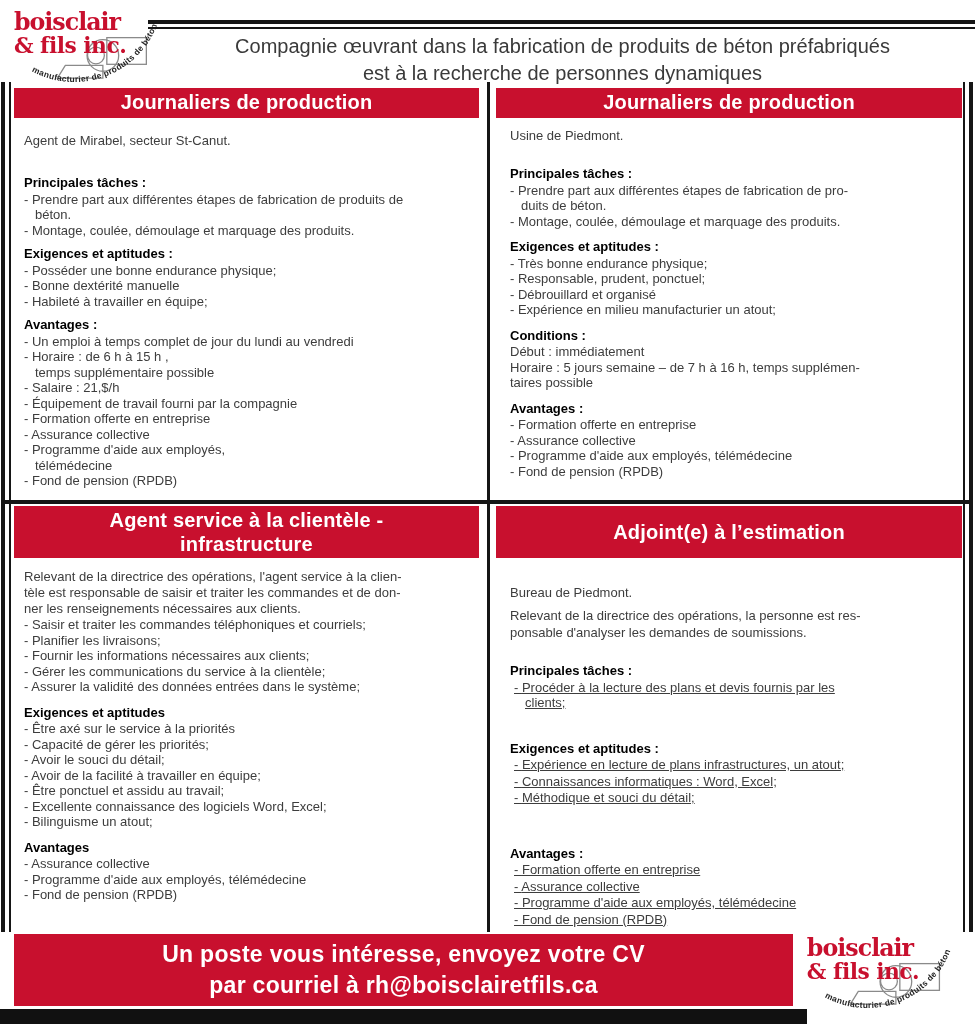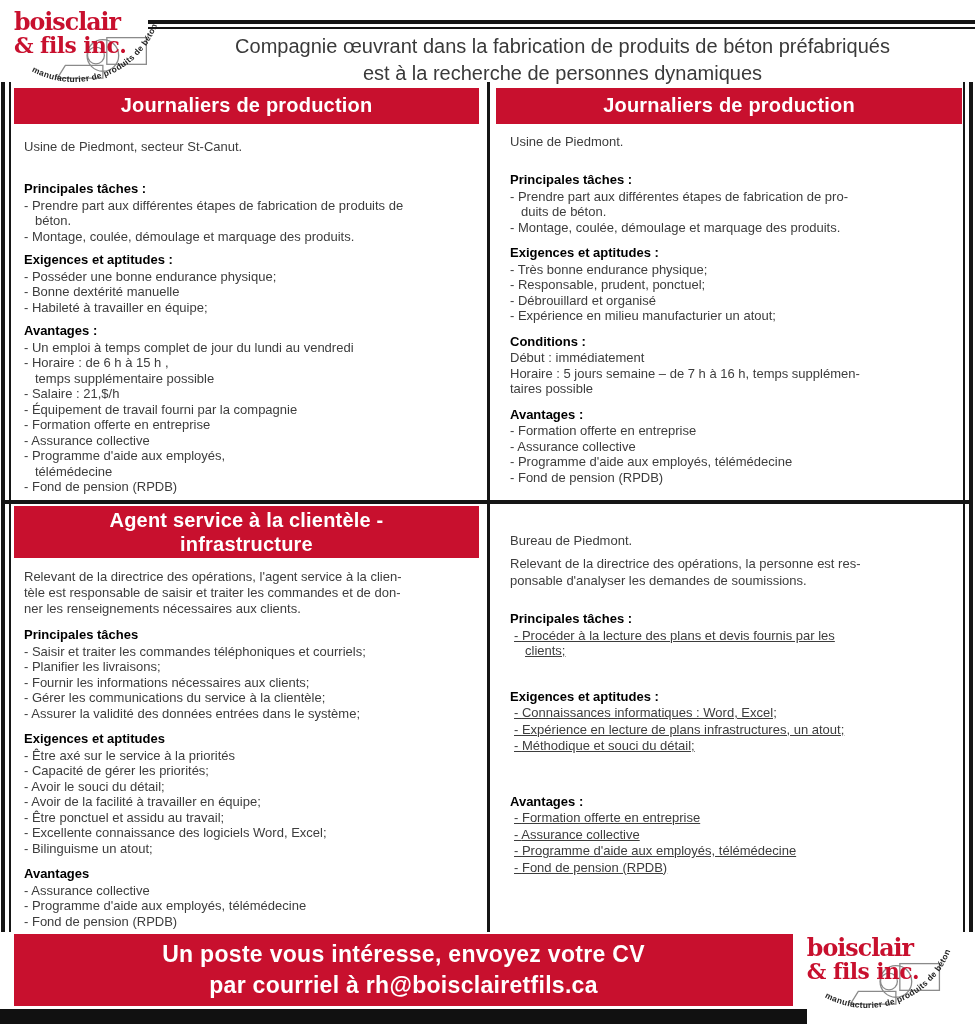--- a/index.html
+++ b/index.html
@@ -32,21 +32,21 @@
   .row2-sep { position:absolute; left:1px; top:500px; width:972px; height:4px; background:#161616; }
   
   .card { position:absolute; font-size:13px; line-height:15.5px; }
   .card-tl { left:14px;  top:88px;  width:465px; }
   .card-tr { left:496px; top:88px;  width:466px; }
   .card-bl { left:14px;  top:506px; width:465px; }
   .card-br { left:496px; top:506px; width:466px; }
   .banner { background:#c8102e; color:#fff; font-weight:bold; font-size:20px;
             letter-spacing:0.2px; display:flex; flex-direction:column;
             align-items:center; justify-content:center; text-align:center; }
-  .banner-r1 { height:36px; }
+  .banner-r1 { height:30px; }
   .banner-r2 { height:52px; line-height:24px; }
   .card-tl .card-body, .card-bl .card-body { padding:0 6px 0 10px; }
   .card-tr .card-body, .card-br .card-body { padding:0 8px 0 14px; }
   .loc, .para { white-space:pre-line; line-height:16px; }
   .sec-h { font-size:13px; font-weight:bold; color:#000000; margin:8px 0 1px; }
   .bul { list-style:none; }
   .bul li { white-space:pre-line; padding-left:11px; text-indent:-11px; }
   .bul li::before { content:"- "; }
   .plain { list-style:none; }
   .plain li { white-space:pre-line; }
@@ -102,21 +102,21 @@
 <div class="vline v-mid"></div>
 <div class="vline v-r-in"></div>
 <div class="vline v-r-out"></div>
 <div class="row2-sep"></div>
 
 <section class="card card-tl">
   <header class="banner banner-r1">
     <span>Journaliers de production</span>
   </header>
   <div class="card-body">
-    <p class="loc">Usine de Piedmont, secteur St-Canut.</p>
+    <p class="loc">Agent de Mirabel, secteur St-Canut.</p>
     <h3 class="sec-h first">Principales tâches :</h3>
     <ul class="bul">
         <li>Prendre part aux différentes étapes de fabrication de produits de
 béton.</li>
         <li>Montage, coulée, démoulage et marquage des produits.</li>
       </ul>
     <h3 class="sec-h">Exigences et aptitudes :</h3>
     <ul class="bul">
         <li>Posséder une bonne endurance physique;</li>
         <li>Bonne dextérité manuelle</li>
@@ -175,21 +175,20 @@
 
 <section class="card card-bl">
   <header class="banner banner-r2">
     <span>Agent service à la clientèle -</span>
     <span>infrastructure</span>
   </header>
   <div class="card-body">
     <p class="para">Relevant de la directrice des opérations, l'agent service à la clien-
 tèle est responsable de saisir et traiter les commandes et de don-
 ner les renseignements nécessaires aux clients.</p>
-    <h3 class="sec-h first">Principales tâches</h3>
     <ul class="bul">
         <li>Saisir et traiter les commandes téléphoniques et courriels;</li>
         <li>Planifier les livraisons;</li>
         <li>Fournir les informations nécessaires aux clients;</li>
         <li>Gérer les communications du service à la clientèle;</li>
         <li>Assurer la validité des données entrées dans le système;</li>
       </ul>
     <h3 class="sec-h">Exigences et aptitudes</h3>
     <ul class="bul">
         <li>Être axé sur le service à la priorités</li>
@@ -203,33 +202,36 @@
     <h3 class="sec-h">Avantages</h3>
     <ul class="bul">
         <li>Assurance collective</li>
         <li>Programme d'aide aux employés, télémédecine</li>
         <li>Fond de pension (RPDB)</li>
       </ul>
   </div>
 </section>
 
 <section class="card card-br">
+  <header class="banner banner-r2">
+    <span>Adjoint(e) à l’estimation</span>
+  </header>
   <div class="card-body">
     <p class="loc">Bureau de Piedmont.</p>
     <p class="para">Relevant de la directrice des opérations, la personne est res-
 ponsable d'analyser les demandes de soumissions.</p>
     <h3 class="sec-h first">Principales tâches :</h3>
     <ul class="bul">
         <li>Procéder à la lecture des plans et devis fournis par les
 clients;</li>
       </ul>
     <h3 class="sec-h mid">Exigences et aptitudes :</h3>
     <ul class="bul">
+        <li>Expérience en lecture de plans infrastructures, un atout;</li>
         <li>Connaissances informatiques : Word, Excel;</li>
-        <li>Expérience en lecture de plans infrastructures, un atout;</li>
         <li>Méthodique et souci du détail;</li>
       </ul>
     <h3 class="sec-h last">Avantages :</h3>
     <ul class="bul">
         <li>Formation offerte en entreprise</li>
         <li>Assurance collective</li>
         <li>Programme d'aide aux employés, télémédecine</li>
         <li>Fond de pension (RPDB)</li>
       </ul>
   </div>

